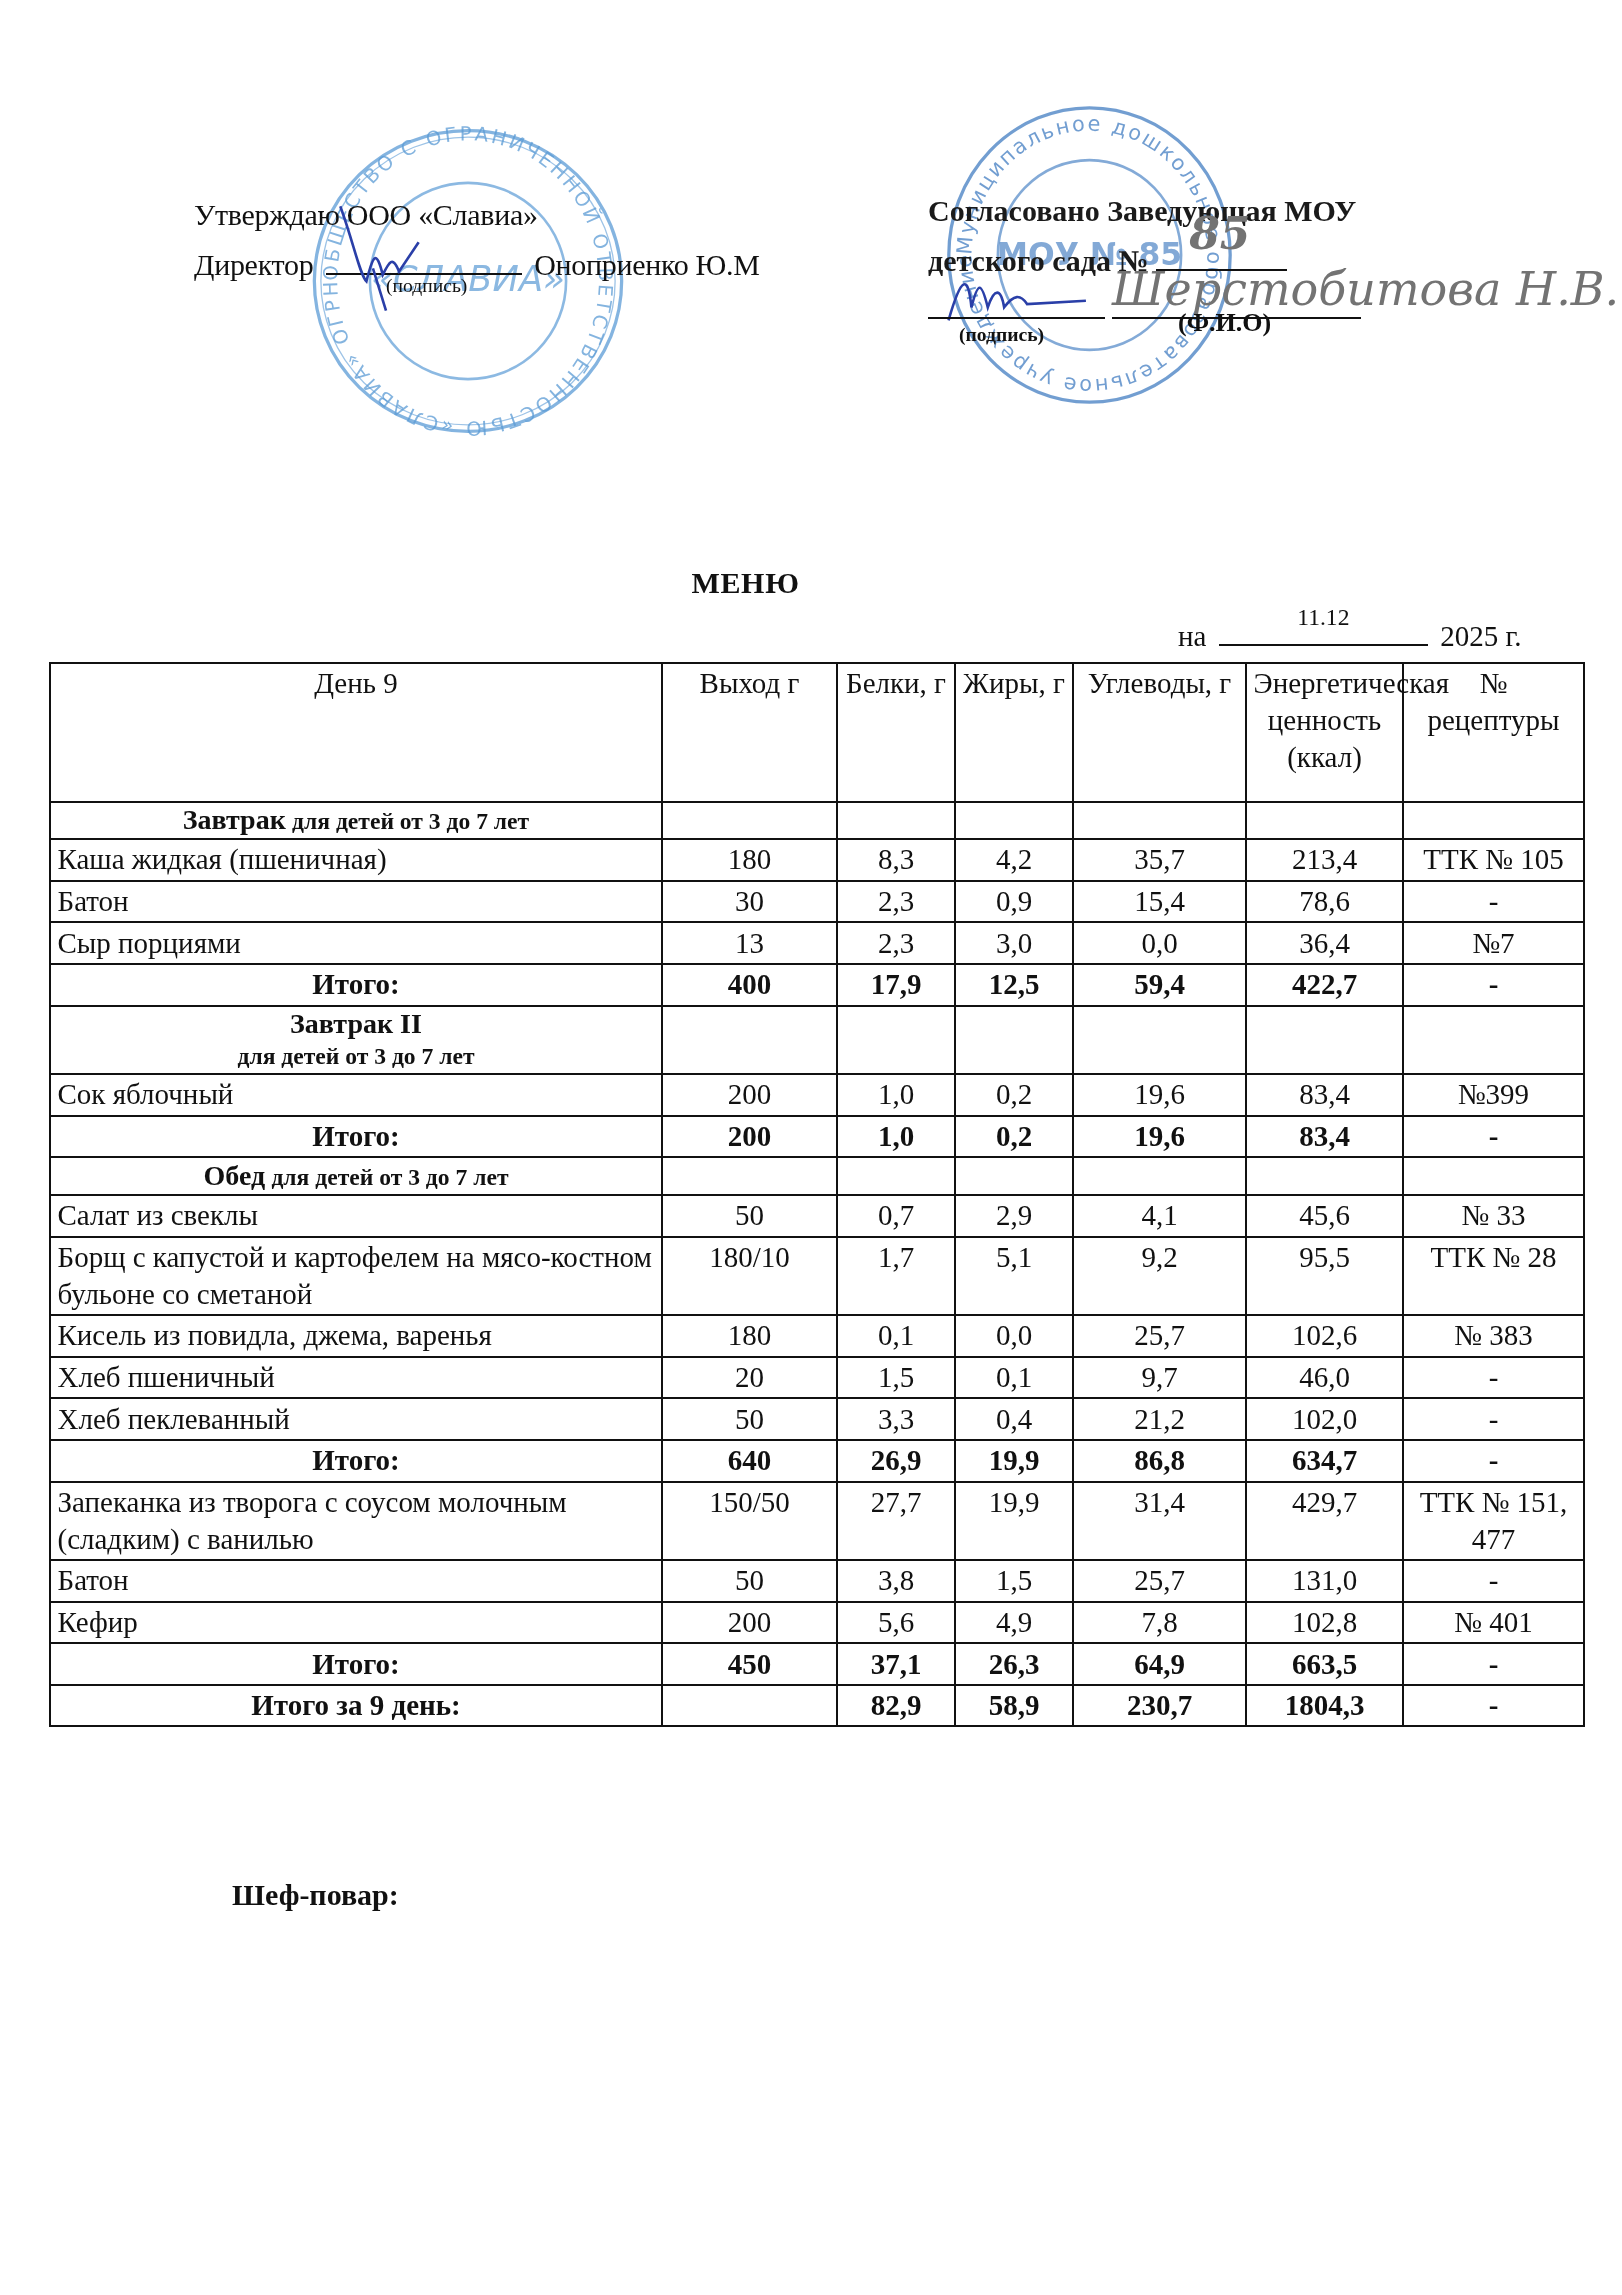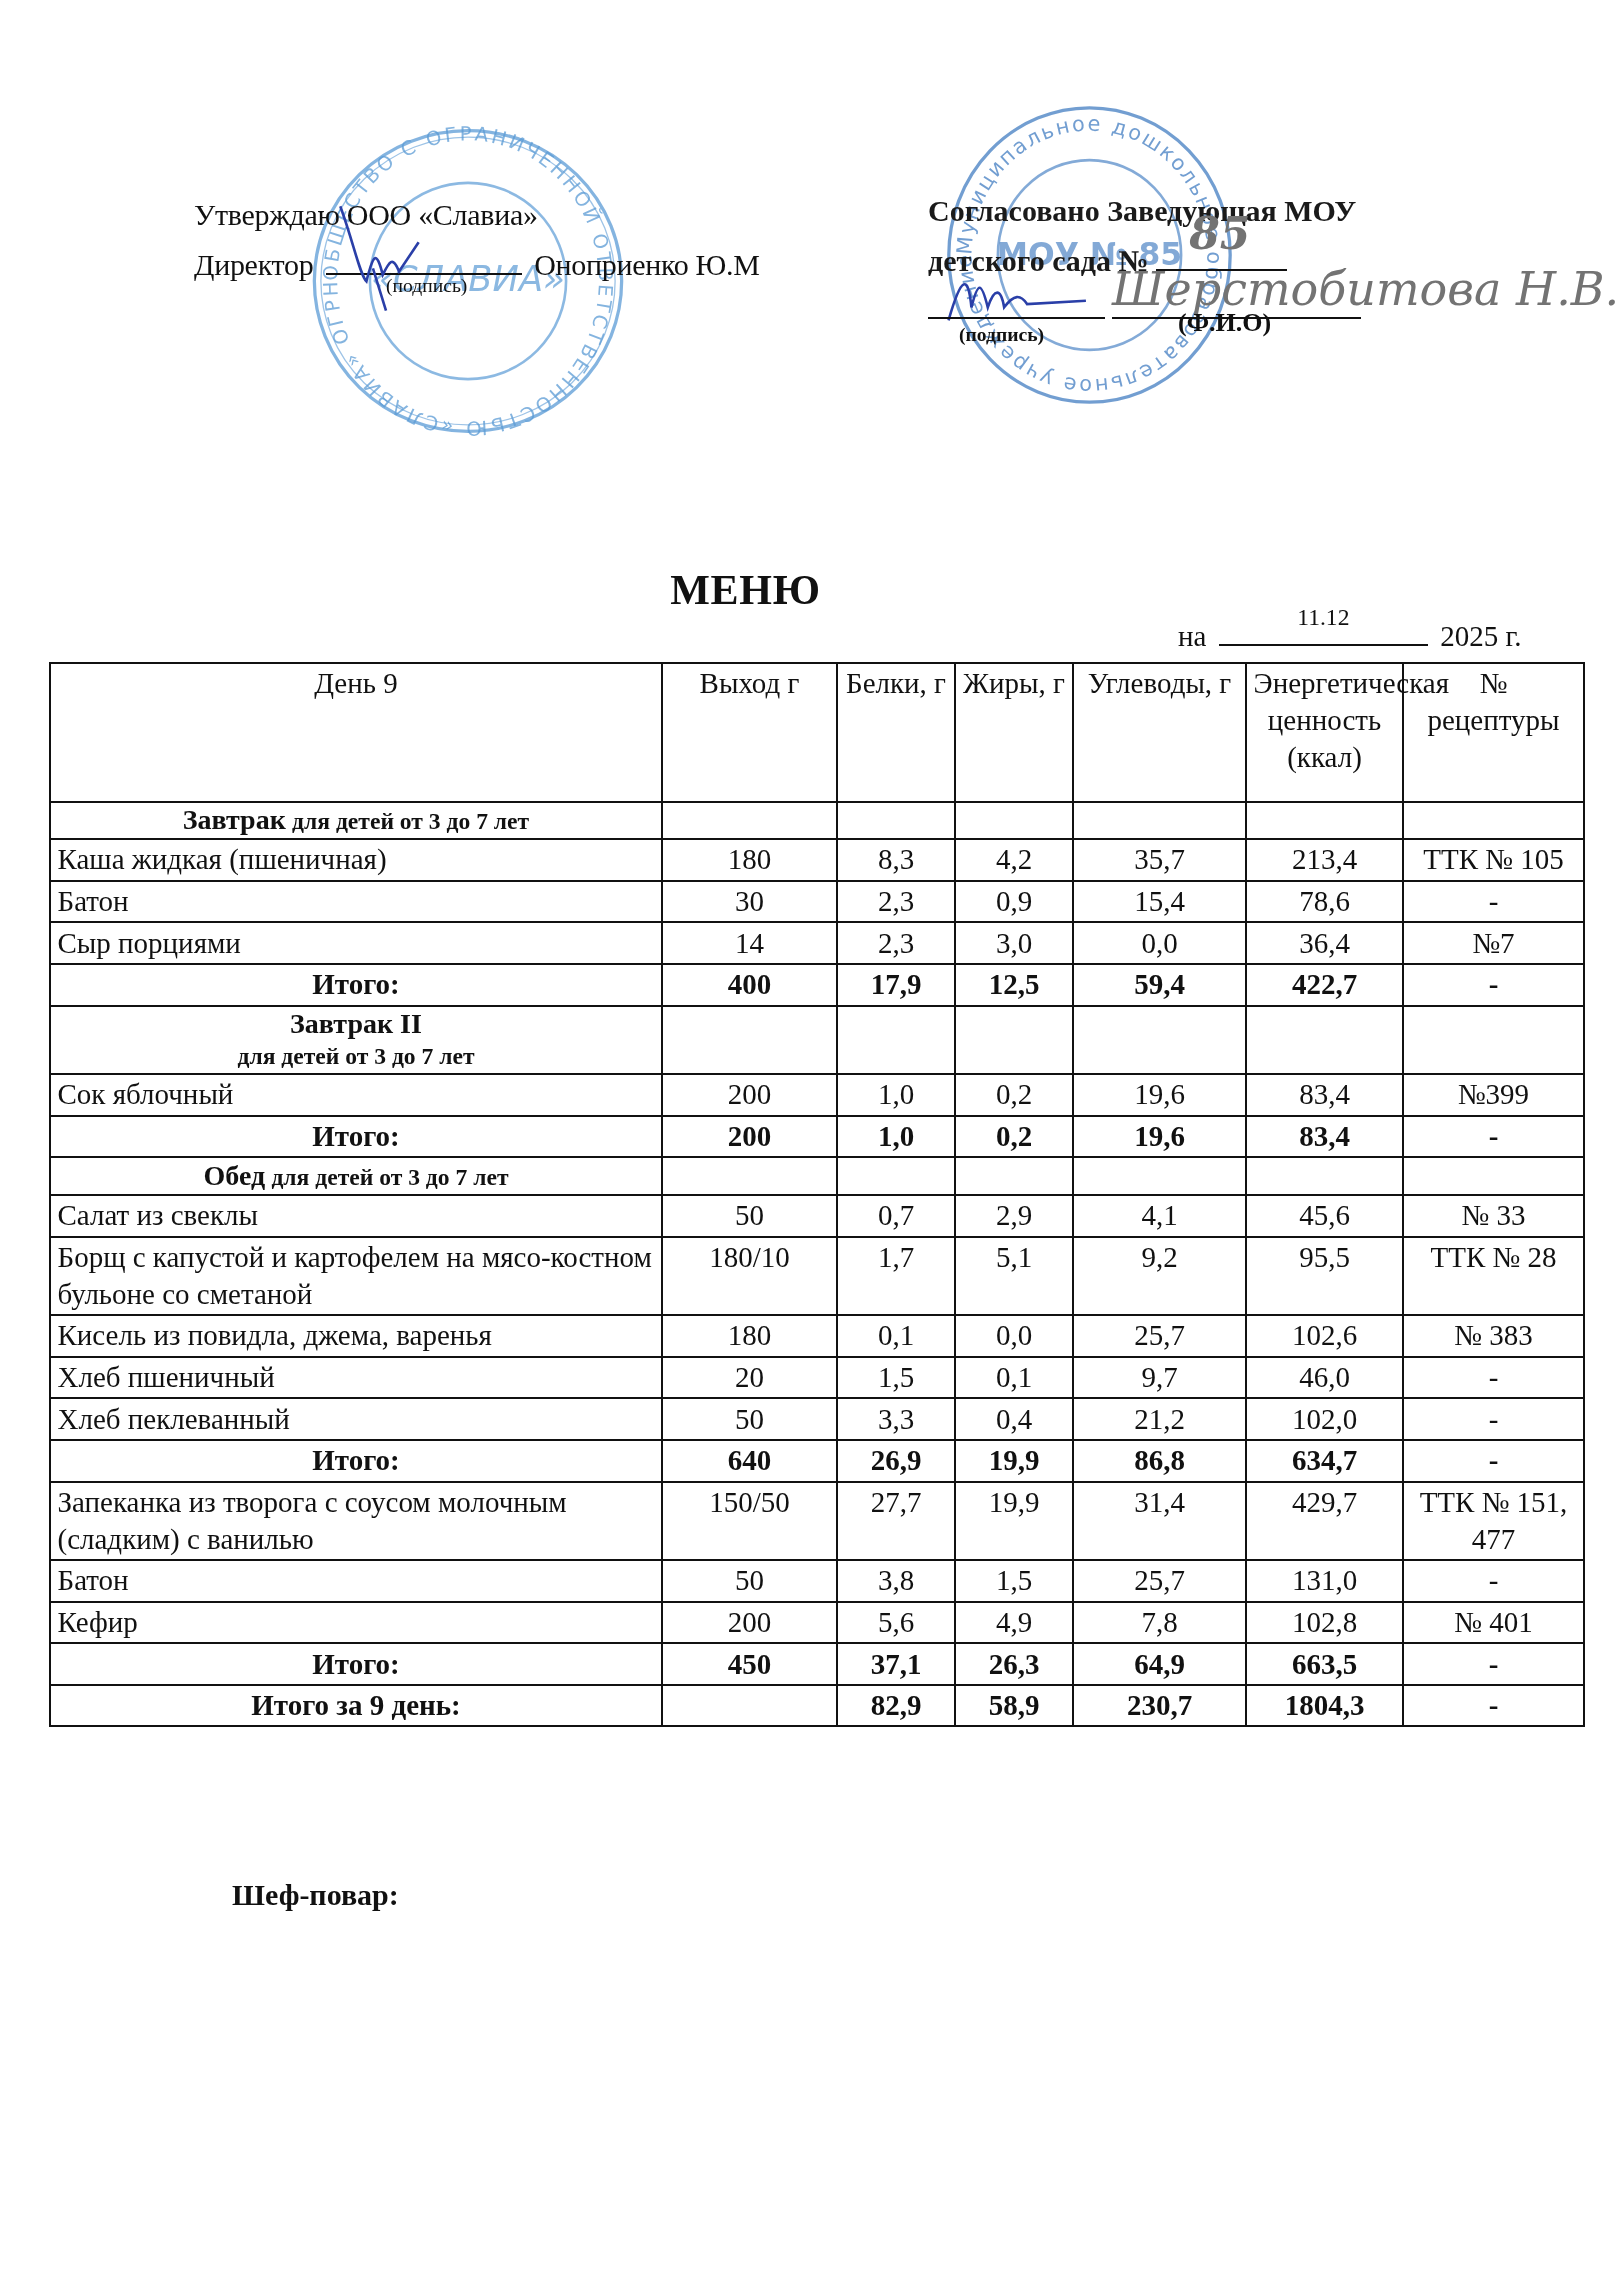--- a/index.html
+++ b/index.html
@@ -24,21 +24,21 @@
   .hw-sig-right { left: 942px; top: 268px; font-size: 46px; }
   .hw-fio { left: 1112px; top: 262px; font-size: 46px; }
   .sig-caption-right1 { left: 959px; top: 324px; font-size: 19.6px; font-weight: bold; }
   .sig-caption-right2 { left: 1178px; top: 308px; font-size: 26px; font-weight: bold; }
 
   
   .stamp { pointer-events: none; }
   .hw-sig-left { left: 327px; top: 203px; }
 
   
-  .title { left: 0; width: 1491px; top: 566px; text-align: center; font-size: 42px; font-weight: bold; letter-spacing: 0.7px; }
+  .title { left: 0; width: 1491px; top: 566px; text-align: center; font-size: 30px; font-weight: bold; letter-spacing: 0.7px; }
   .date-line { left: 1178px; top: 618px; font-size: 29px; white-space: nowrap; }
   .date-line .date-blank { display: inline-block; width: 209px; border-bottom: 2px solid #111; text-align: center; position: relative; height: 26px; vertical-align: baseline; margin: 0 5.2px; }
   .date-line .date-val { position: absolute; left: 0; right: 0; top: -14.4px; font-size: 23.6px; }
 
   
   table.menu {
     position: absolute; left: 49px; top: 662px; width: 1534px;
     border-collapse: collapse; font-size: 29px; table-layout: fixed;
   }
   table.menu td, table.menu th {
@@ -173,21 +173,21 @@
         <td class="name">Батон</td>
         <td class="num">30</td>
         <td class="num">2,3</td>
         <td class="num">0,9</td>
         <td class="num">15,4</td>
         <td class="num">78,6</td>
         <td class="num">-</td>
       </tr>
       <tr>
         <td class="name">Сыр порциями</td>
-        <td class="num">14</td>
+        <td class="num">13</td>
         <td class="num">2,3</td>
         <td class="num">3,0</td>
         <td class="num">0,0</td>
         <td class="num">36,4</td>
         <td class="num">№7</td>
       </tr>
       <tr class="total">
         <td class="tlabel">Итого:</td>
         <td class="num">400</td>
         <td class="num">17,9</td>

